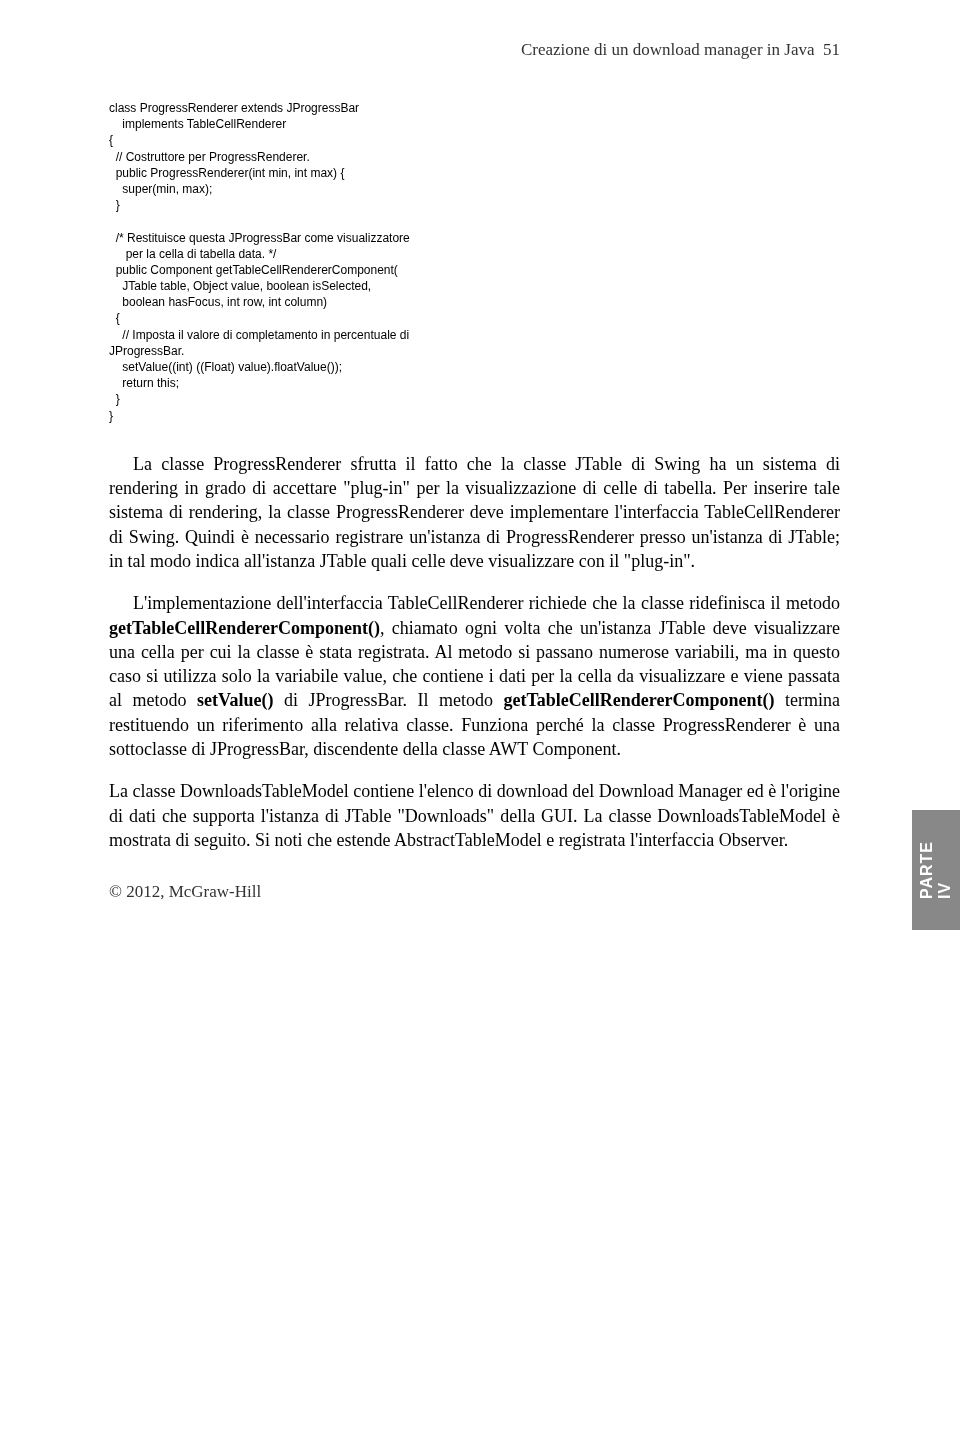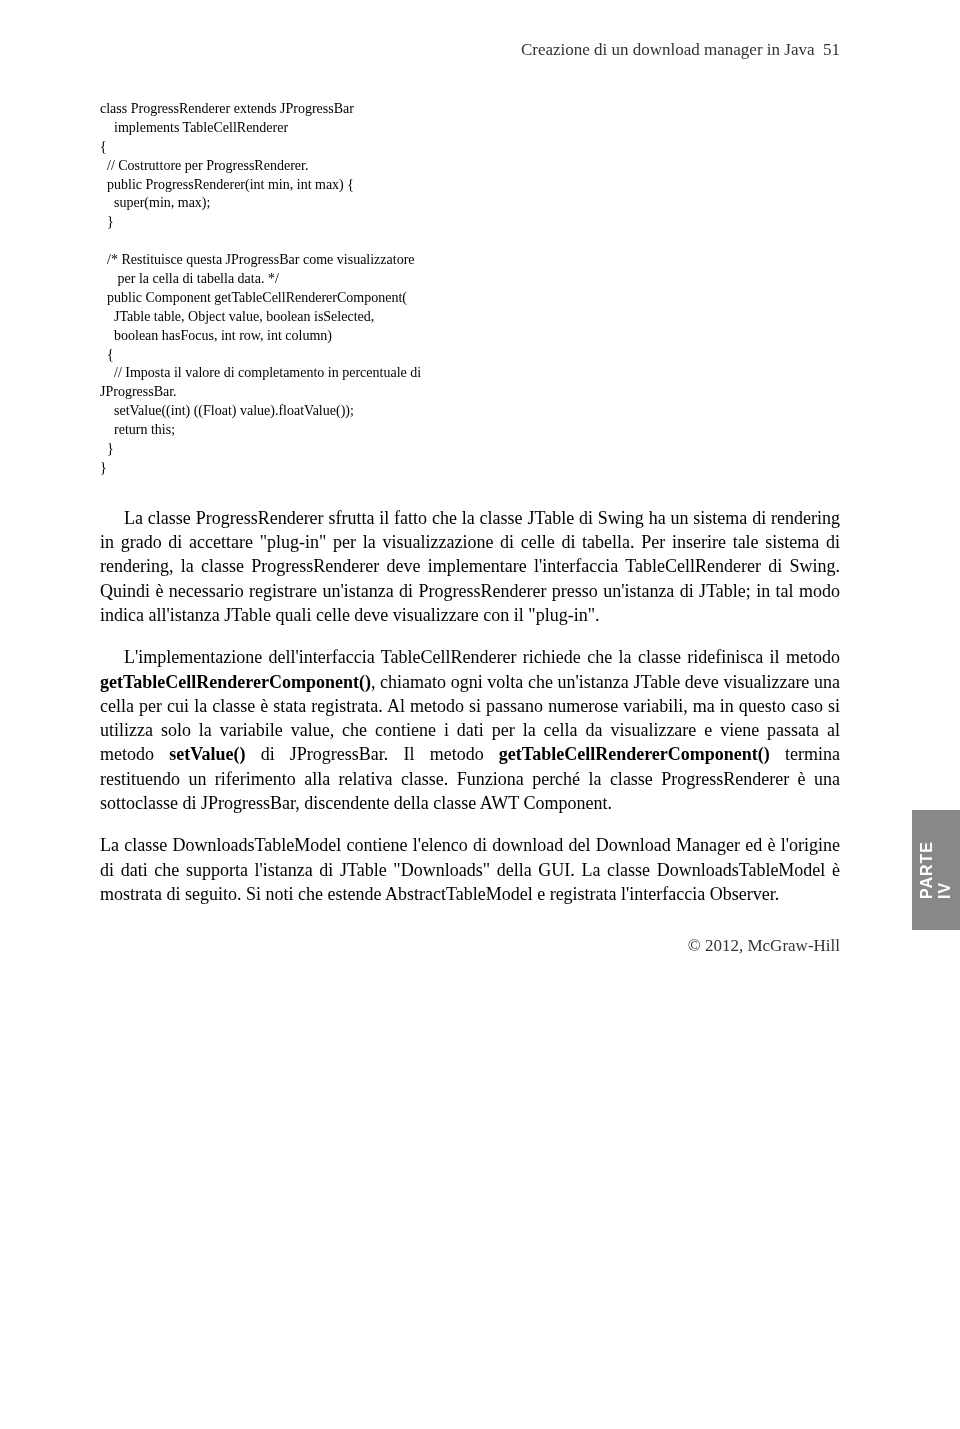--- a/index.html
+++ b/index.html
@@ -6,30 +6,31 @@
       margin: 0;
       padding: 0;
       background: #ffffff;
       font-family: Georgia, 'Times New Roman', serif;
       color: #000;
       width: 960px;
     }
     .page {
       padding: 40px 120px 40px 100px;
       position: relative;
+      margin-left: 9px;
     }
     .header-line {
       text-align: right;
       font-size: 17px;
       margin-bottom: 40px;
       color: #333;
     }
     .code-block {
-      font-family: Liberation Serif, serif;
-      font-size: 14px;
+      font-family: Liberation Sans, sans-serif;
+      font-size: 12px;
       white-space: pre;
       line-height: 1.35;
       margin-bottom: 28px;
     }
     .body-text {
       font-size: 18px;
       line-height: 1.35;
       text-align: justify;
       margin-bottom: 18px;
     }
@@ -57,21 +58,20 @@
       font-size: 16px;
       display: flex;
       align-items: center;
       justify-content: center;
     }
     .sidebar-tab span {
       transform: rotate(-90deg);
       letter-spacing: 1px;
     }
     .footer-line {
-      text-align: right;
       font-size: 17px;
       margin-top: 30px;
       color: #333;
     }
     b { font-weight: bold; }
   </style>
 </head>
 <body>
 
 <div class="page">

